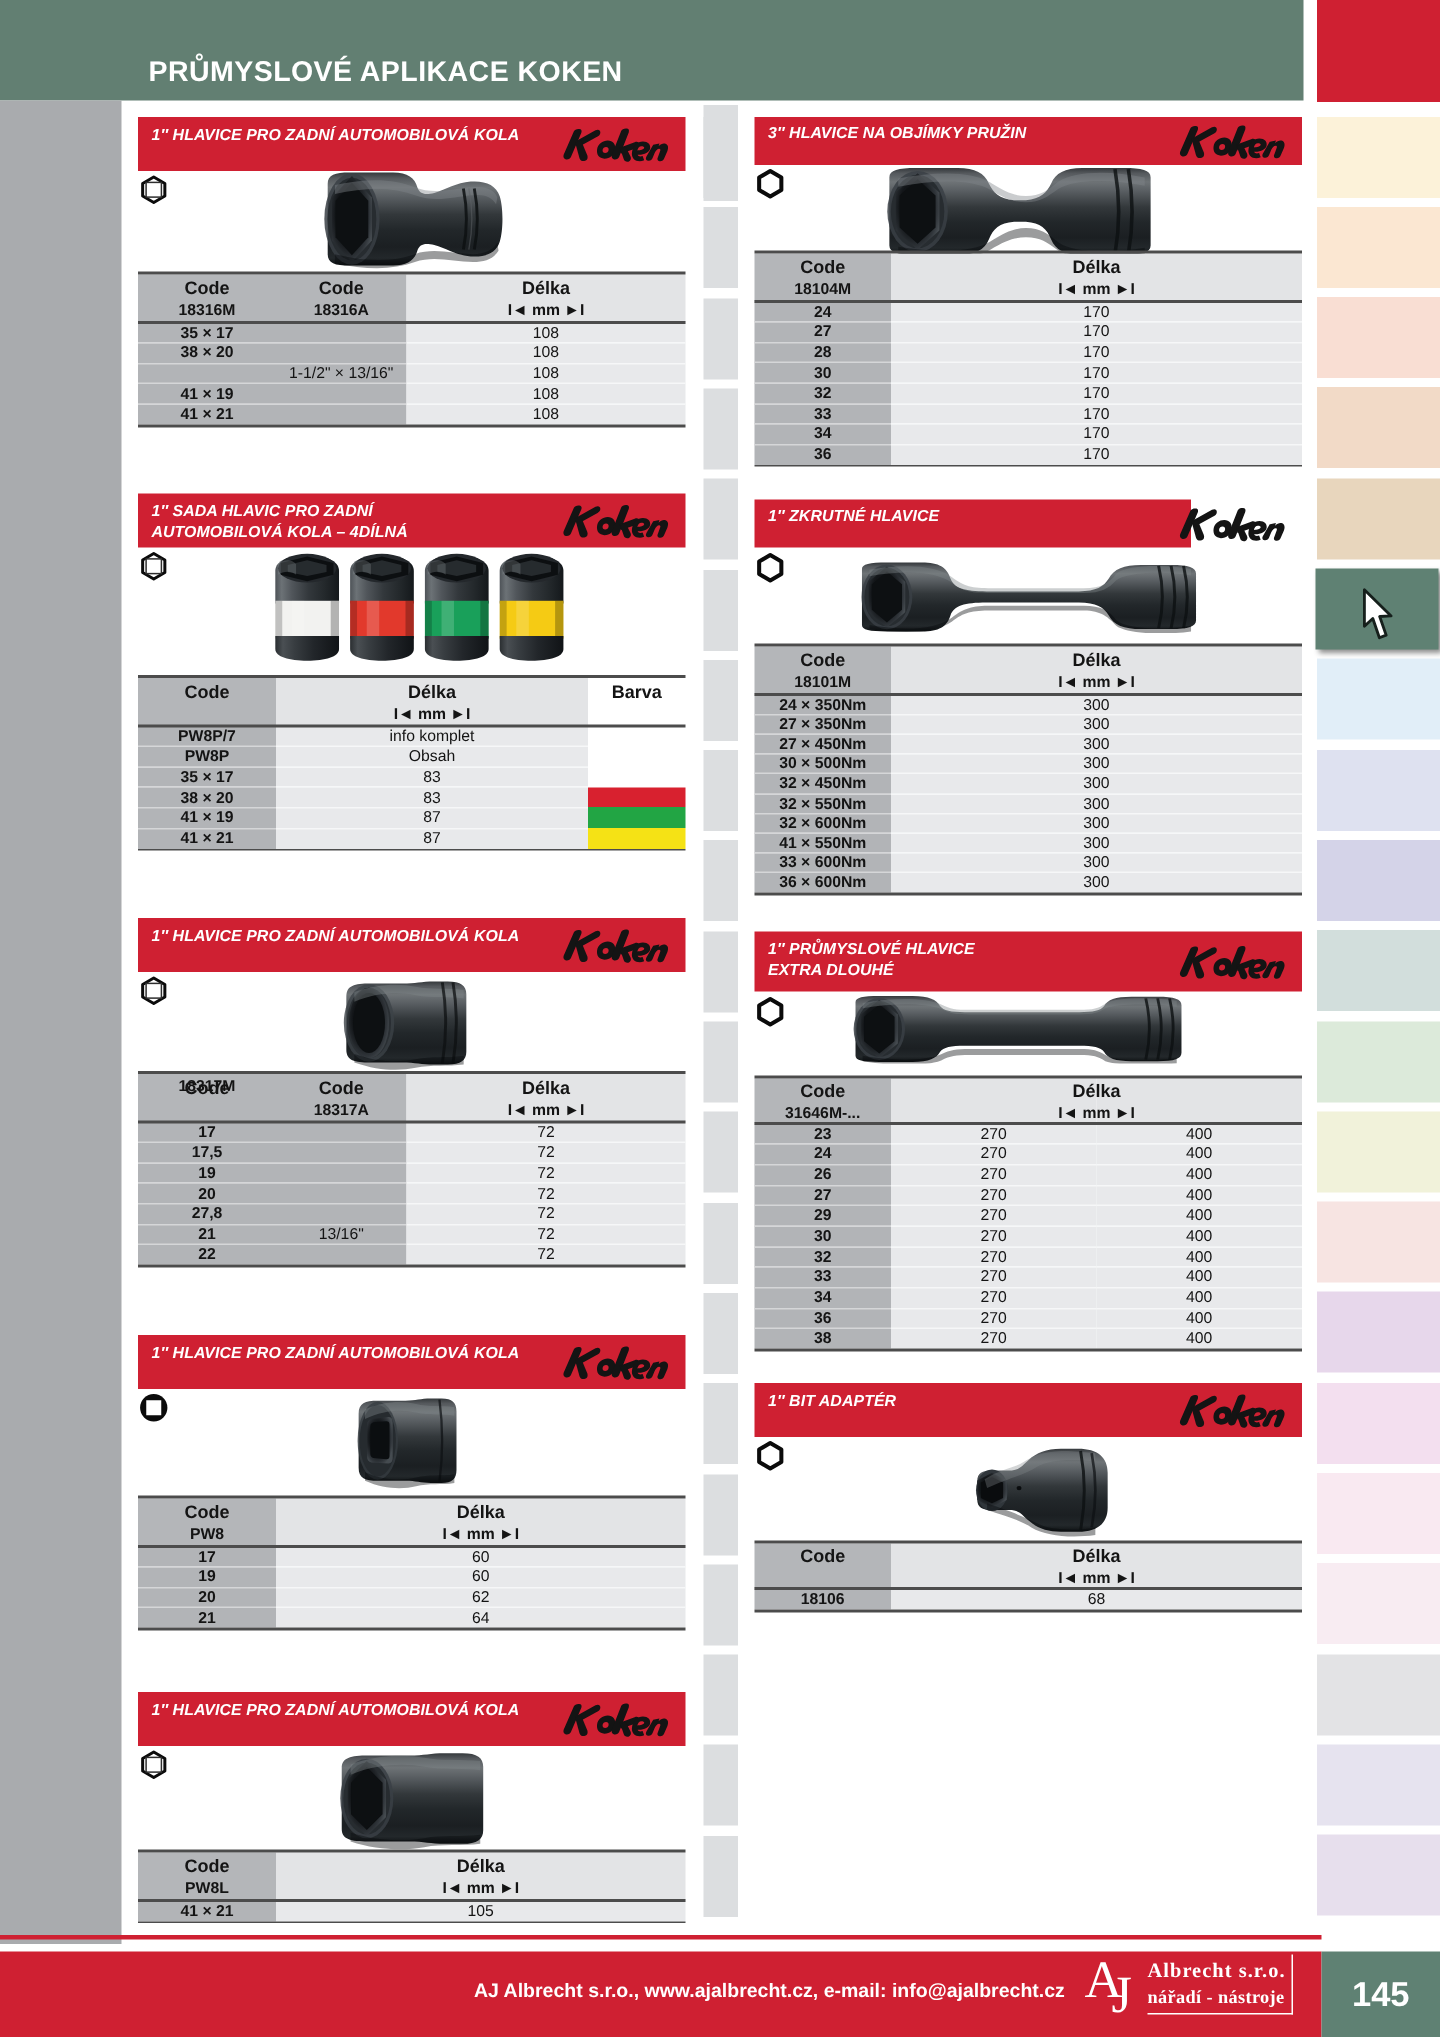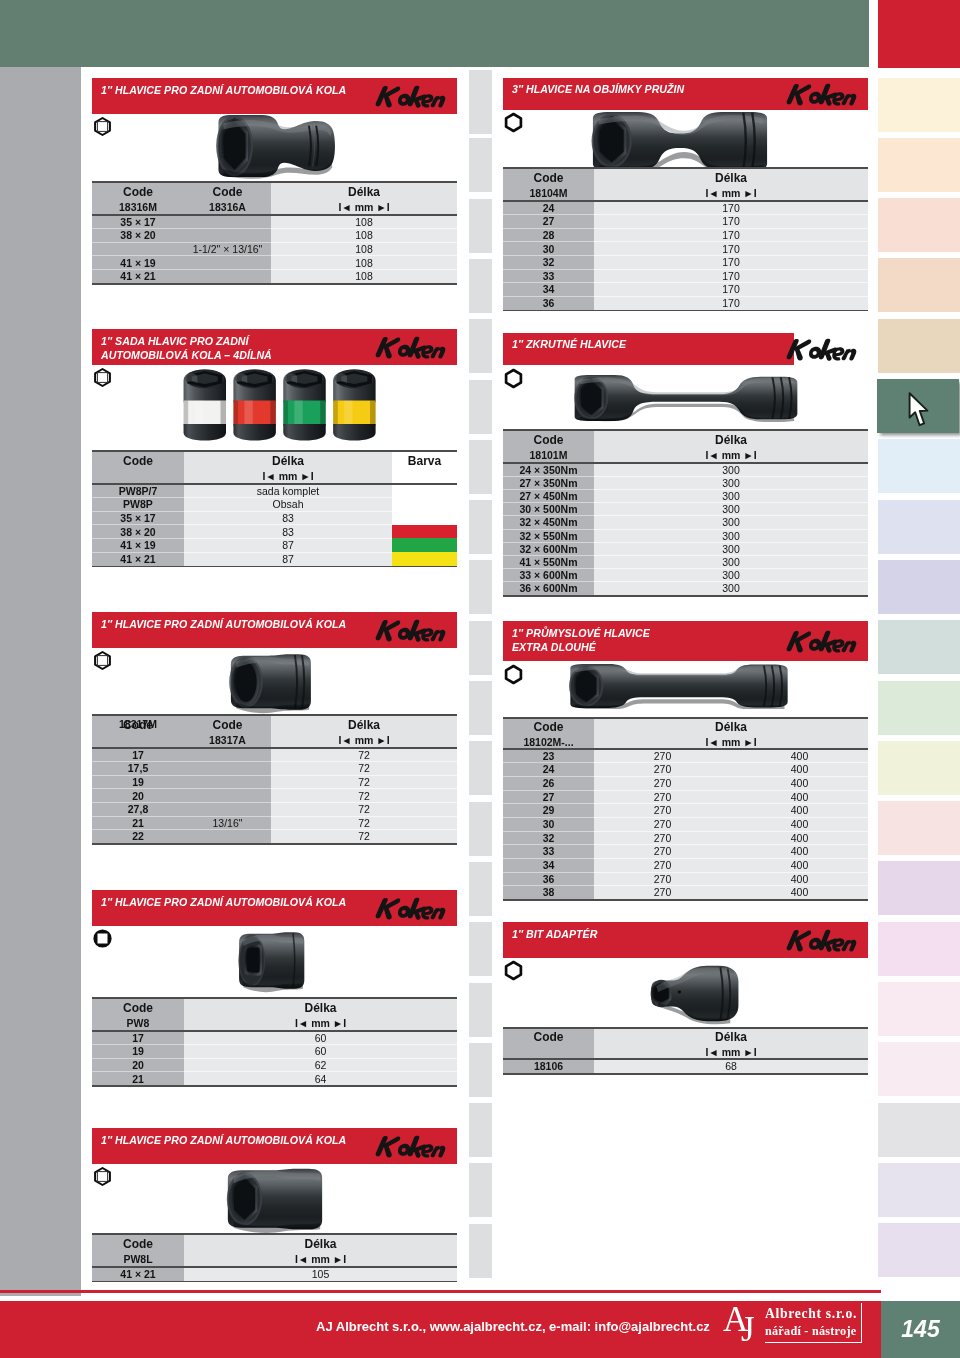--- a/index.html
+++ b/index.html
@@ -11,41 +11,42 @@
 .hdr-green{position:absolute;left:0;top:0;width:869px;height:67px;background:#627f72;}
 .hdr-title{position:absolute;left:99px;top:39px;font-size:19px;font-weight:bold;
            color:#ffffff;letter-spacing:.3px;white-space:nowrap;line-height:19px;}
 .left-strip{position:absolute;left:0;top:67px;width:81px;height:1229px;background:#a9abae;}
 .foot-red{position:absolute;left:0;top:1301px;width:881px;height:57px;background:#cf2032;}
 .foot-rule{position:absolute;left:0;top:1290px;width:881px;height:3px;background:#cf2032;}
 .foot-text{position:absolute;left:316px;top:1319px;font-size:13px;font-weight:bold;
            color:#ffffff;white-space:nowrap;}
 .page-tab{position:absolute;left:881px;top:1301px;width:79px;height:57px;background:#5f8173;}
 .page-num{position:absolute;left:881px;top:1301px;width:79px;height:57px;color:#ffffff;
-          font-size:23px;font-weight:bold;text-align:center;line-height:57px;font-style:italic;}
+          font-size:23px;font-weight:bold;text-align:center;line-height:57px;}
 .ajlogo{position:absolute;left:722px;top:1303px;width:146px;height:50px;}
 .tab{position:absolute;left:878px;width:82px;}
 .tab-active{box-shadow:2.5px 2.5px 3.5px rgba(0,0,0,.45);left:877px;}
 .cursor{position:absolute;left:908px;top:392px;width:21px;height:35px;}
 .banner{position:absolute;background:#cf2032;}
 .btxt{position:absolute;left:9px;font-style:italic;font-weight:bold;
       font-size:10.6px;color:#fff;white-space:pre;line-height:14px;letter-spacing:.05px;}
 .koken{position:absolute;}
 .icon{position:absolute;}
 .prod{position:absolute;}
 .cell{position:absolute;display:flex;align-items:center;justify-content:center;
       font-size:10.5px;color:#141414;white-space:nowrap;font-weight:bold;overflow:hidden;}
 .cell.n{font-weight:normal;}
 .hrule{position:absolute;background:#4c4c4c;}
 </style>
 </head>
 <body>
 
 <div class="page">
 <div class="hdr-green"></div>
+<div class="hdr-title">PRŮMYSLOVÉ APLIKACE KOKEN</div>
 <div class="left-strip"></div>
 <div>
  <div class="banner" style="left:92px;top:78px;width:365px;height:36px">
   <div class="btxt" style="top:5.0px">1″ HLAVICE PRO ZADNÍ AUTOMOBILOVÁ KOLA</div>
  </div>
  <svg class="koken" style="left:374px;top:83.0px;width:78px;height:26px" viewBox="0 0 272 90">
         <g fill="#141414" transform="skewX(-8)">
           <path d="M42 10 C48 9 51 13 50 19 L34 74 C33 79 28 82 23 81 C18 80 15 75 16 70 L32 16 C33 12 37 10 42 10 Z"></path>
           <path d="M82 13 C88 10 93 12 94 18 C95 23 91 27 85 30 L46 53 L38 40 L82 13 Z"></path>
           <path d="M39 42 L52 37 L71 71 C74 77 73 82 68 84 C62 86 57 84 54 78 L39 42 Z"></path>
@@ -432,21 +433,21 @@
   <div class="hrule" style="left:0;top:-1.6px;width:365px;height:1.6px"></div>
   <div class="hrule" style="left:0;top:31px;width:365px;height:1.6px"></div>
   <div class="hrule" style="left:0;top:113.6px;width:365px;height:1.6px"></div>
   <div class="cell" style="left:0px;top:0;width:92px;height:17px;font-size:12px">Code</div>
   <div class="cell" style="left:0px;top:16px;width:92px;height:16px;font-size:10.5px"></div>
   <div class="cell" style="left:92px;top:0;width:208px;height:17px;font-size:12px">Délka</div>
   <div class="cell" style="left:92px;top:16px;width:208px;height:16px;font-size:10.5px">I◄ mm ►I</div>
   <div class="cell" style="left:300px;top:0;width:65px;height:17px;font-size:12px">Barva</div>
   <div class="cell" style="left:300px;top:16px;width:65px;height:16px;font-size:10.5px"></div>
   <div class="cell" style="left:0px;top:32.0px;width:92px;height:13.6px">PW8P/7</div>
-  <div class="cell n" style="left:92px;top:32.0px;width:208px;height:13.6px">sada komplet</div>
+  <div class="cell n" style="left:92px;top:32.0px;width:208px;height:13.6px">info komplet</div>
   <div class="cell" style="left:0px;top:45.6px;width:92px;height:13.6px">PW8P</div>
   <div class="cell n" style="left:92px;top:45.6px;width:208px;height:13.6px">Obsah</div>
   <div class="cell" style="left:0px;top:59.2px;width:92px;height:13.6px">35 × 17</div>
   <div class="cell n" style="left:92px;top:59.2px;width:208px;height:13.6px">83</div>
   <div style="position:absolute;left:300px;top:59.2px;width:65px;height:13.6px;background:#ffffff"></div>
   <div class="cell" style="left:0px;top:72.8px;width:92px;height:13.6px">38 × 20</div>
   <div class="cell n" style="left:92px;top:72.8px;width:208px;height:13.6px">83</div>
   <div style="position:absolute;left:300px;top:72.8px;width:65px;height:13.6px;background:#d8212f"></div>
   <div class="cell" style="left:0px;top:86.4px;width:92px;height:13.6px">41 × 19</div>
   <div class="cell n" style="left:92px;top:86.4px;width:208px;height:13.6px">87</div>
@@ -861,21 +862,21 @@
   <div style="position:absolute;left:0px;top:152.5px;width:91px;height:1.1px;background:#d5d6d8"></div>
   <div style="position:absolute;left:91px;top:152.5px;width:137px;height:1.1px;background:#f6f7f8"></div>
   <div style="position:absolute;left:228px;top:152.5px;width:137px;height:1.1px;background:#f6f7f8"></div>
   <div style="position:absolute;left:0px;top:166.1px;width:91px;height:1.1px;background:#d5d6d8"></div>
   <div style="position:absolute;left:91px;top:166.1px;width:137px;height:1.1px;background:#f6f7f8"></div>
   <div style="position:absolute;left:228px;top:166.1px;width:137px;height:1.1px;background:#f6f7f8"></div>
   <div class="hrule" style="left:0;top:-1.6px;width:365px;height:1.6px"></div>
   <div class="hrule" style="left:0;top:29px;width:365px;height:1.6px"></div>
   <div class="hrule" style="left:0;top:180.2px;width:365px;height:1.6px"></div>
   <div class="cell" style="left:0px;top:0;width:91px;height:16px;font-size:12px">Code</div>
-  <div class="cell" style="left:0px;top:15px;width:91px;height:15px;font-size:10.5px">18102M-...</div>
+  <div class="cell" style="left:0px;top:15px;width:91px;height:15px;font-size:10.5px">31646M-...</div>
   <div class="cell" style="left:91px;top:0;width:274px;height:16px;font-size:12px">Délka</div>
   <div class="cell" style="left:91px;top:15px;width:274px;height:15px;font-size:10.5px">I◄ mm ►I</div>
   <div class="cell" style="left:0px;top:30.0px;width:91px;height:13.7px">23</div>
   <div class="cell n" style="left:91px;top:30.0px;width:137px;height:13.7px">270</div>
   <div class="cell n" style="left:228px;top:30.0px;width:137px;height:13.7px">400</div>
   <div class="cell" style="left:0px;top:43.6px;width:91px;height:13.7px">24</div>
   <div class="cell n" style="left:91px;top:43.6px;width:137px;height:13.7px">270</div>
   <div class="cell n" style="left:228px;top:43.6px;width:137px;height:13.7px">400</div>
   <div class="cell" style="left:0px;top:57.3px;width:91px;height:13.7px">26</div>
   <div class="cell n" style="left:91px;top:57.3px;width:137px;height:13.7px">270</div>

